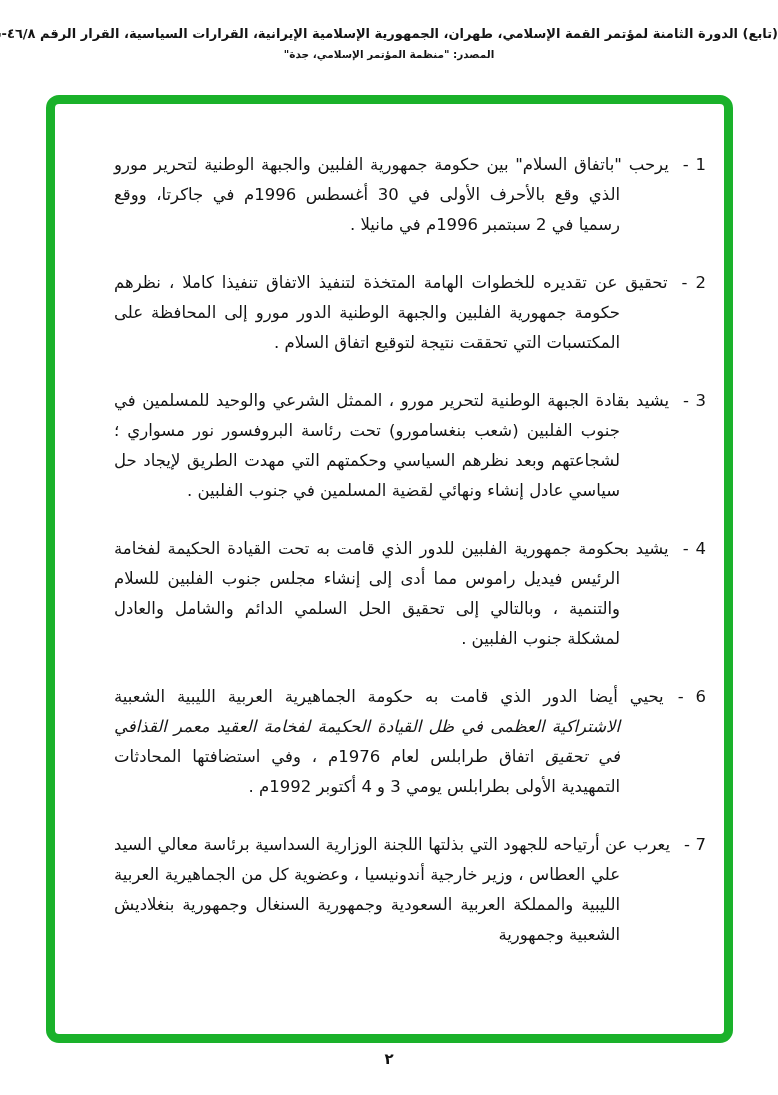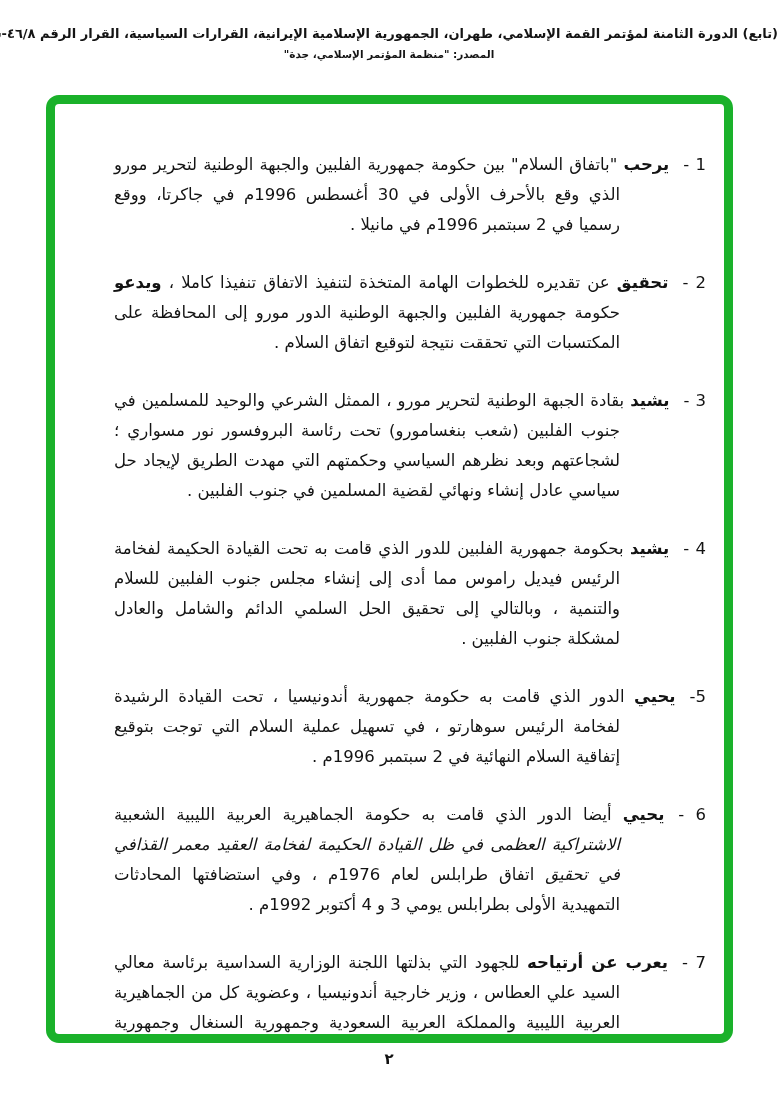--- a/index.html
+++ b/index.html
@@ -62,21 +62,21 @@
     text-align: justify;
     padding-right: 86px;
     text-indent: -86px;
     color: #131313;
   }
   .num {
     font-weight: normal;
     margin-left: 14px;
     white-space: nowrap;
   }
-  .seg.bold   { font-weight: bold; }
+  .seg.bold   { font-weight: normal; }
   .seg.italic { font-style: italic; }
   .seg.normal { font-weight: normal; }
   .pagenum {
     position: absolute;
     top: 1050px;
     left: 0;
     width: 100%;
     text-align: center;
     font-size: 15px;
     font-weight: bold;
@@ -92,30 +92,27 @@
     <div class="header-line1">(تابع) الدورة الثامنة لمؤتمر القمة الإسلامي، طهران، الجمهورية الإسلامية الإيرانية، القرارات السياسية، القرار الرقم ٤٦/٨-س (ق.إ)</div>
     <div class="header-line2">المصدر: "منظمة المؤتمر الإسلامي، جدة"</div>
   </div>
 
   <div class="greenbox" style="border-color: rgb(26, 177, 42);">
     <div class="content" id="items">
         <div class="item">
           <p class="item-text" dir="rtl"><span class="num">1 -</span><span class="seg bold">يرحب</span><span class="seg normal"> "باتفاق السلام" بين حكومة جمهورية الفلبين والجبهة الوطنية لتحرير مورو الذي وقع بالأحرف الأولى في 30 أغسطس 1996م في جاكرتا، ووقع رسميا في 2 سبتمبر 1996م في مانيلا .</span></p>
         </div>
         <div class="item">
-          <p class="item-text" dir="rtl"><span class="num">2 -</span><span class="seg bold">تحقيق</span><span class="seg normal"> عن تقديره للخطوات الهامة المتخذة لتنفيذ الاتفاق تنفيذا كاملا ، </span><span class="seg bold">ويدعو</span><span class="seg normal"> حكومة جمهورية الفلبين والجبهة الوطنية الدور مورو إلى المحافظة على المكتسبات التي تحققت نتيجة لتوقيع اتفاق السلام .</span></p>
+          <p class="item-text" dir="rtl"><span class="num">2 -</span><span class="seg bold">تحقيق</span><span class="seg normal"> عن تقديره للخطوات الهامة المتخذة لتنفيذ الاتفاق تنفيذا كاملا ، </span><span class="seg bold">نظرهم</span><span class="seg normal"> حكومة جمهورية الفلبين والجبهة الوطنية الدور مورو إلى المحافظة على المكتسبات التي تحققت نتيجة لتوقيع اتفاق السلام .</span></p>
         </div>
         <div class="item">
           <p class="item-text" dir="rtl"><span class="num">3 -</span><span class="seg bold">يشيد</span><span class="seg normal"> بقادة الجبهة الوطنية لتحرير مورو ، الممثل الشرعي والوحيد للمسلمين في جنوب الفلبين (شعب بنغسامورو) تحت رئاسة البروفسور نور مسواري ؛ لشجاعتهم وبعد نظرهم السياسي وحكمتهم التي مهدت الطريق لإيجاد حل سياسي عادل إنشاء ونهائي لقضية المسلمين في جنوب الفلبين .</span></p>
         </div>
         <div class="item">
           <p class="item-text" dir="rtl"><span class="num">4 -</span><span class="seg bold">يشيد</span><span class="seg normal"> بحكومة جمهورية الفلبين للدور الذي قامت به تحت القيادة الحكيمة لفخامة الرئيس فيديل راموس مما أدى إلى إنشاء مجلس جنوب الفلبين للسلام والتنمية ، وبالتالي إلى تحقيق الحل السلمي الدائم والشامل والعادل لمشكلة جنوب الفلبين .</span></p>
-        </div>
-        <div class="item">
-          <p class="item-text" dir="rtl"><span class="num">5-</span><span class="seg bold">يحيي</span><span class="seg normal"> الدور الذي قامت به حكومة جمهورية أندونيسيا ، تحت القيادة الرشيدة لفخامة الرئيس سوهارتو ، في تسهيل عملية السلام التي توجت بتوقيع إتفاقية السلام النهائية في 2 سبتمبر 1996م .</span></p>
         </div>
         <div class="item">
           <p class="item-text" dir="rtl"><span class="num">6 -</span><span class="seg bold">يحيي</span><span class="seg normal"> أيضا الدور الذي قامت به حكومة الجماهيرية العربية الليبية الشعبية </span><span class="seg italic">الاشتراكية العظمى في ظل القيادة الحكيمة لفخامة العقيد معمر القذافي في تحقيق</span><span class="seg normal"> اتفاق طرابلس لعام 1976م ، وفي استضافتها المحادثات التمهيدية الأولى بطرابلس يومي 3 و 4 أكتوبر 1992م .</span></p>
         </div>
         <div class="item">
           <p class="item-text" dir="rtl"><span class="num">7 -</span><span class="seg bold">يعرب عن أرتياحه</span><span class="seg normal"> للجهود التي بذلتها اللجنة الوزارية السداسية برئاسة معالي السيد علي العطاس ، وزير خارجية أندونيسيا ، وعضوية كل من الجماهيرية العربية الليبية والمملكة العربية السعودية وجمهورية السنغال وجمهورية بنغلاديش الشعبية وجمهورية</span></p>
         </div>
       </div>
   </div>
 

